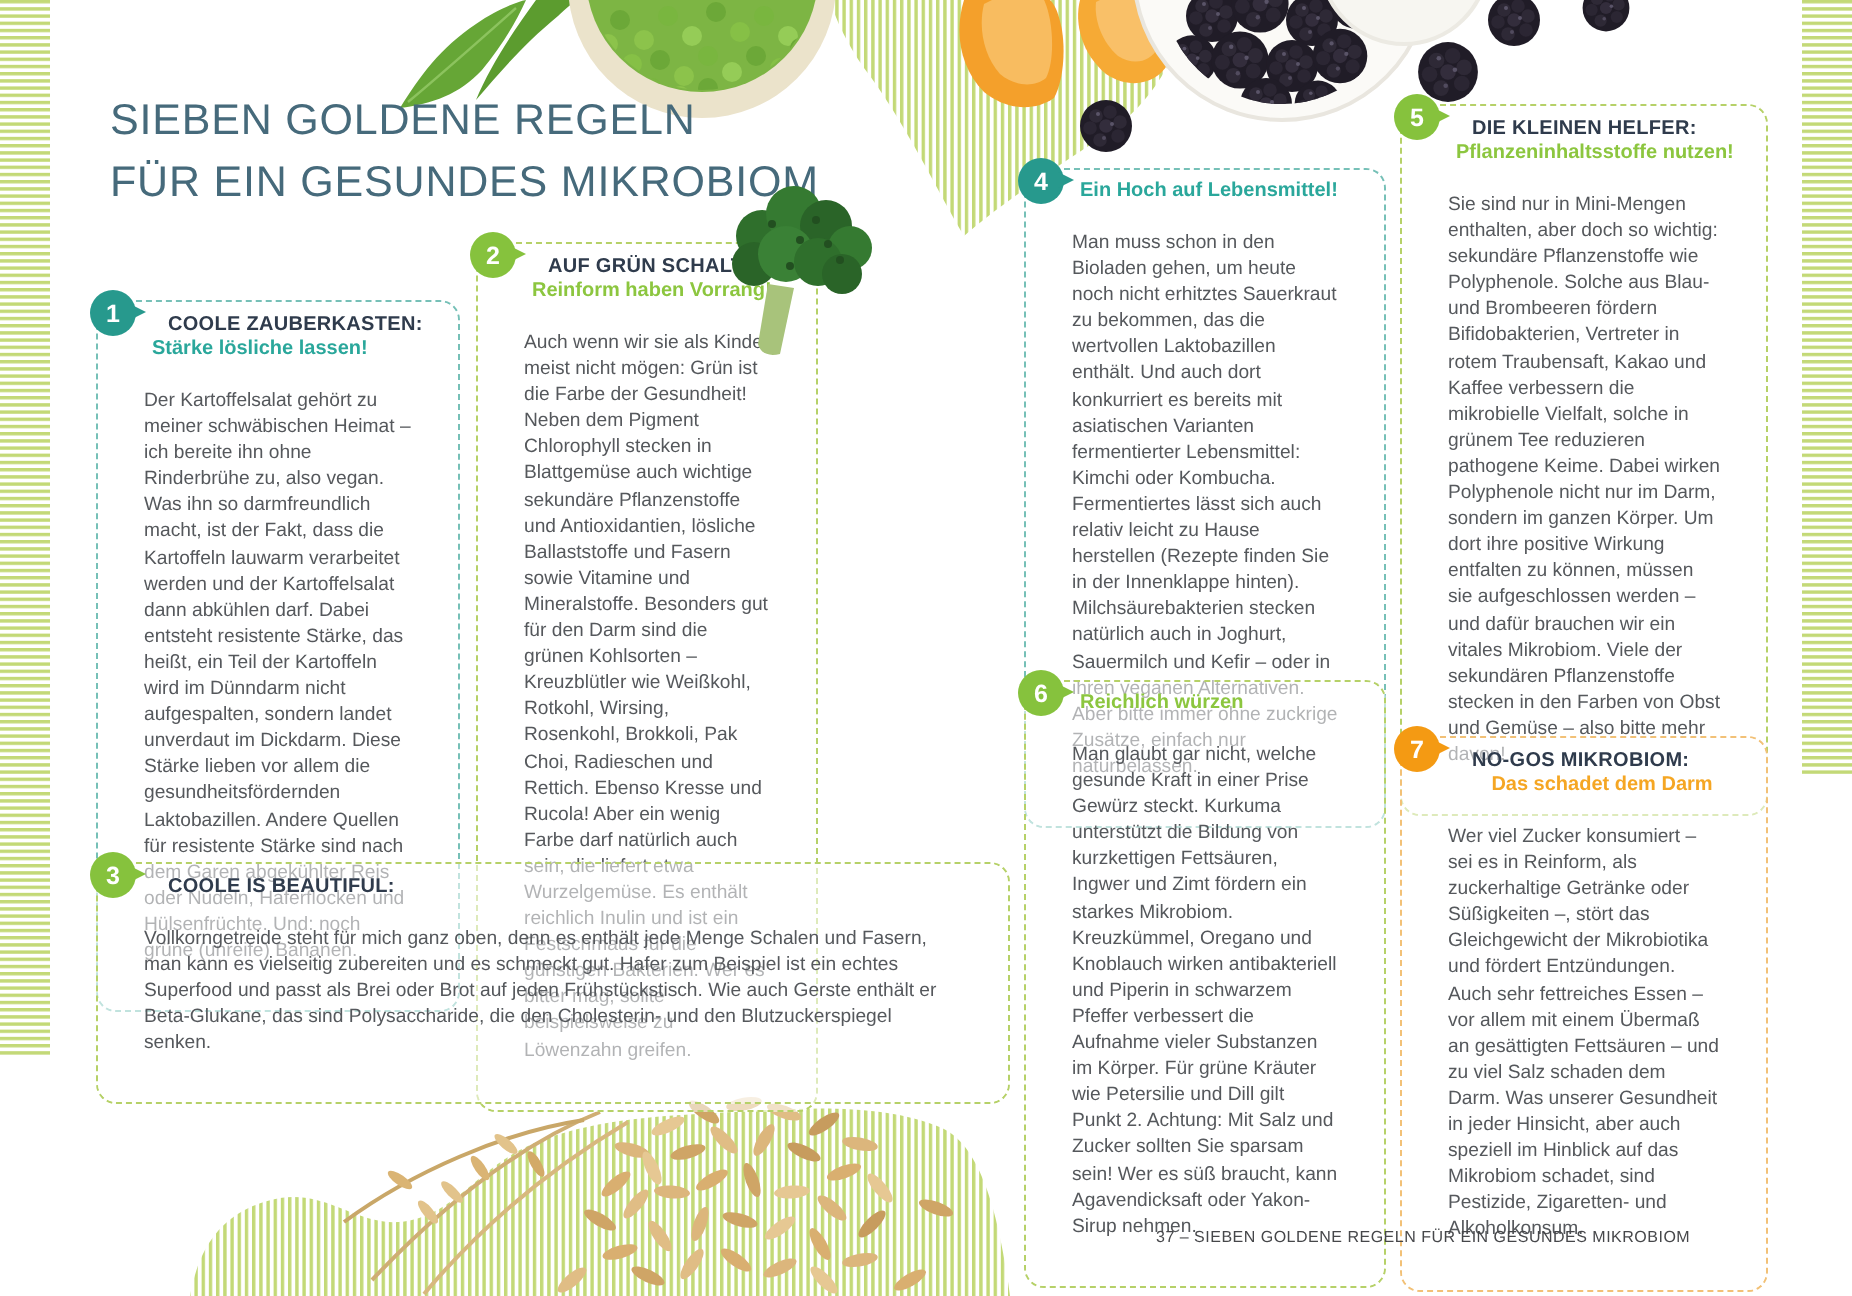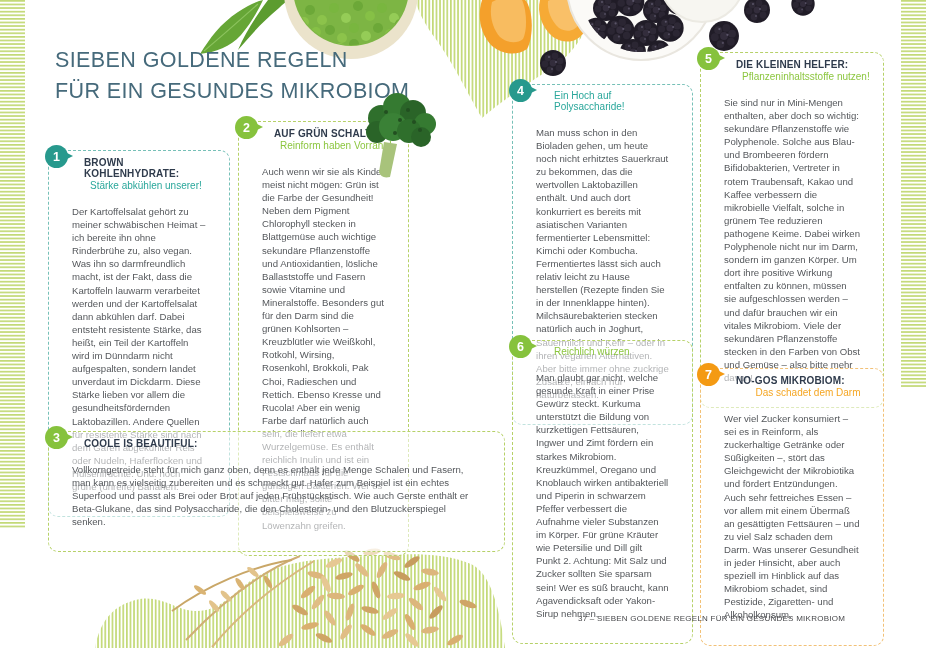--- a/index.html
+++ b/index.html
@@ -17,21 +17,21 @@
   .num{position:absolute;left:-4px;top:-6px;width:23px;height:23px;border-radius:50%;
        color:#fff;font-weight:bold;font-size:12.5px;display:flex;align-items:center;
        justify-content:center;}
   .num::after{content:"";position:absolute;left:20px;top:7px;width:0;height:0;
        border-top:4.5px solid transparent;border-bottom:4.5px solid transparent;
        border-left:8px solid;}
   .box.teal .num{background:#27998d;}   .box.teal .num::after{border-left-color:#27998d;}
   .box.green .num{background:#86c23d;}  .box.green .num::after{border-left-color:#86c23d;}
   .box.orange .num{background:#f49a13;} .box.orange .num::after{border-left-color:#f49a13;}
   .h{margin:1px 0 1px 26px;font-size:10px;font-weight:bold;color:#2f3b4c;letter-spacing:.15px;}
-  .sub{margin:0 0 4px 32px;font-size:10px;}
+  .sub{margin:0 0 4px 18px;font-size:10px;font-weight:bold;}
   .box.teal .sub{color:#2aa79b;} .box.green .sub{color:#8cc63f;} .box.orange .sub{color:#f5a623;text-align:center;}
   .body{margin:14px;font-size:9.6px;line-height:13.1px;color:#55585c;}
   .footer{position:absolute;left:578px;top:614px;z-index:2;font-size:8px;
           letter-spacing:.25px;color:#46474a;}
 </style>
 </head>
 <body>
 
 <svg id="bg" width="926" height="648" viewBox="0 0 926 648">
   <defs>
@@ -189,41 +189,41 @@
   </g>
 </svg>
 
 <div class="title">
   <div>SIEBEN GOLDENE REGELN</div>
   <div>FÜR EIN GESUNDES MIKROBIOM</div>
 </div>
 
 <section class="box teal" style="left:48px;top:150px;width:182px;">
   <div class="num">1</div>
-  <h3 class="h">BROWN KOHLENHYDRATE:</h3>
-  <div class="sub">Stärke abkühlen unserer!</div>
+  <h3 class="h">COOLE ZAUBERKASTEN:</h3>
+  <div class="sub">Stärke lösliche lassen!</div>
   <p class="body">Der Kartoffelsalat gehört zu meiner schwäbischen Heimat – ich bereite ihn ohne Rinderbrühe zu, also vegan. Was ihn so darmfreundlich macht, ist der Fakt, dass die Kartoffeln lauwarm verarbeitet werden und der Kartoffelsalat dann abkühlen darf. Dabei entsteht resistente Stärke, das heißt, ein Teil der Kartoffeln wird im Dünndarm nicht aufgespalten, sondern landet unverdaut im Dickdarm. Diese Stärke lieben vor allem die gesundheitsfördernden Laktobazillen. Andere Quellen für resistente Stärke sind nach dem Garen abgekühlter Reis oder Nudeln, Haferflocken und Hülsenfrüchte. Und: noch grüne (unreife) Bananen.</p>
 </section>
 
 <section class="box green" style="left:238px;top:121px;width:171px;">
   <div class="num">2</div>
   <h3 class="h">AUF GRÜN SCHALTEN:</h3>
   <div class="sub">Reinform haben Vorrang!</div>
   <p class="body">Auch wenn wir sie als Kinder meist nicht mögen: Grün ist die Farbe der Gesundheit! Neben dem Pigment Chlorophyll stecken in Blattgemüse auch wichtige sekundäre Pflanzenstoffe und Antioxidantien, lösliche Ballaststoffe und Fasern sowie Vitamine und Mineralstoffe. Besonders gut für den Darm sind die grünen Kohlsorten – Kreuzblütler wie Weißkohl, Rotkohl, Wirsing, Rosenkohl, Brokkoli, Pak Choi, Radieschen und Rettich. Ebenso Kresse und Rucola! Aber ein wenig Farbe darf natürlich auch sein, die liefert etwa Wurzelgemüse. Es enthält reichlich Inulin und ist ein Festschmaus für die günstigen Bakterien. Wer es bitter mag, sollte beispielsweise zu Löwenzahn greifen.</p>
 </section>
 
 <section class="box green" style="left:48px;top:431px;width:457px;">
   <div class="num">3</div>
   <h3 class="h">COOLE IS BEAUTIFUL:</h3>
   <p class="body">Vollkorngetreide steht für mich ganz oben, denn es enthält jede Menge Schalen und Fasern, man kann es vielseitig zubereiten und es schmeckt gut. Hafer zum Beispiel ist ein echtes Superfood und passt als Brei oder Brot auf jeden Frühstückstisch. Wie auch Gerste enthält er Beta-Glukane, das sind Polysaccharide, die den Cholesterin- und den Blutzuckerspiegel senken.</p>
 </section>
 
 <section class="box teal" style="left:512px;top:84px;width:181px;">
   <div class="num">4</div>
-  <div class="sub">Ein Hoch auf Polysaccharide!</div>
+  <div class="sub">Ein Hoch auf Lebensmittel!</div>
   <p class="body">Man muss schon in den Bioladen gehen, um heute noch nicht erhitztes Sauerkraut zu bekommen, das die wertvollen Laktobazillen enthält. Und auch dort konkurriert es bereits mit asiatischen Varianten fermentierter Lebensmittel: Kimchi oder Kombucha. Fermentiertes lässt sich auch relativ leicht zu Hause herstellen (Rezepte finden Sie in der Innenklappe hinten). Milchsäurebakterien stecken natürlich auch in Joghurt, Sauermilch und Kefir – oder in ihren veganen Alternativen. Aber bitte immer ohne zuckrige Zusätze, einfach nur naturbelassen.</p>
 </section>
 
 <section class="box green" style="left:700px;top:52px;width:184px;">
   <div class="num">5</div>
   <h3 class="h">DIE KLEINEN HELFER:</h3>
   <div class="sub">Pflanzeninhaltsstoffe nutzen!</div>
   <p class="body">Sie sind nur in Mini-Mengen enthalten, aber doch so wichtig: sekundäre Pflanzenstoffe wie Polyphenole. Solche aus Blau- und Brombeeren fördern Bifidobakterien, Vertreter in rotem Traubensaft, Kakao und Kaffee verbessern die mikrobielle Vielfalt, solche in grünem Tee reduzieren pathogene Keime. Dabei wirken Polyphenole nicht nur im Darm, sondern im ganzen Körper. Um dort ihre positive Wirkung entfalten zu können, müssen sie aufgeschlossen werden – und dafür brauchen wir ein vitales Mikrobiom. Viele der sekundären Pflanzenstoffe stecken in den Farben von Obst und Gemüse – also bitte mehr davon!</p>
 </section>
 

